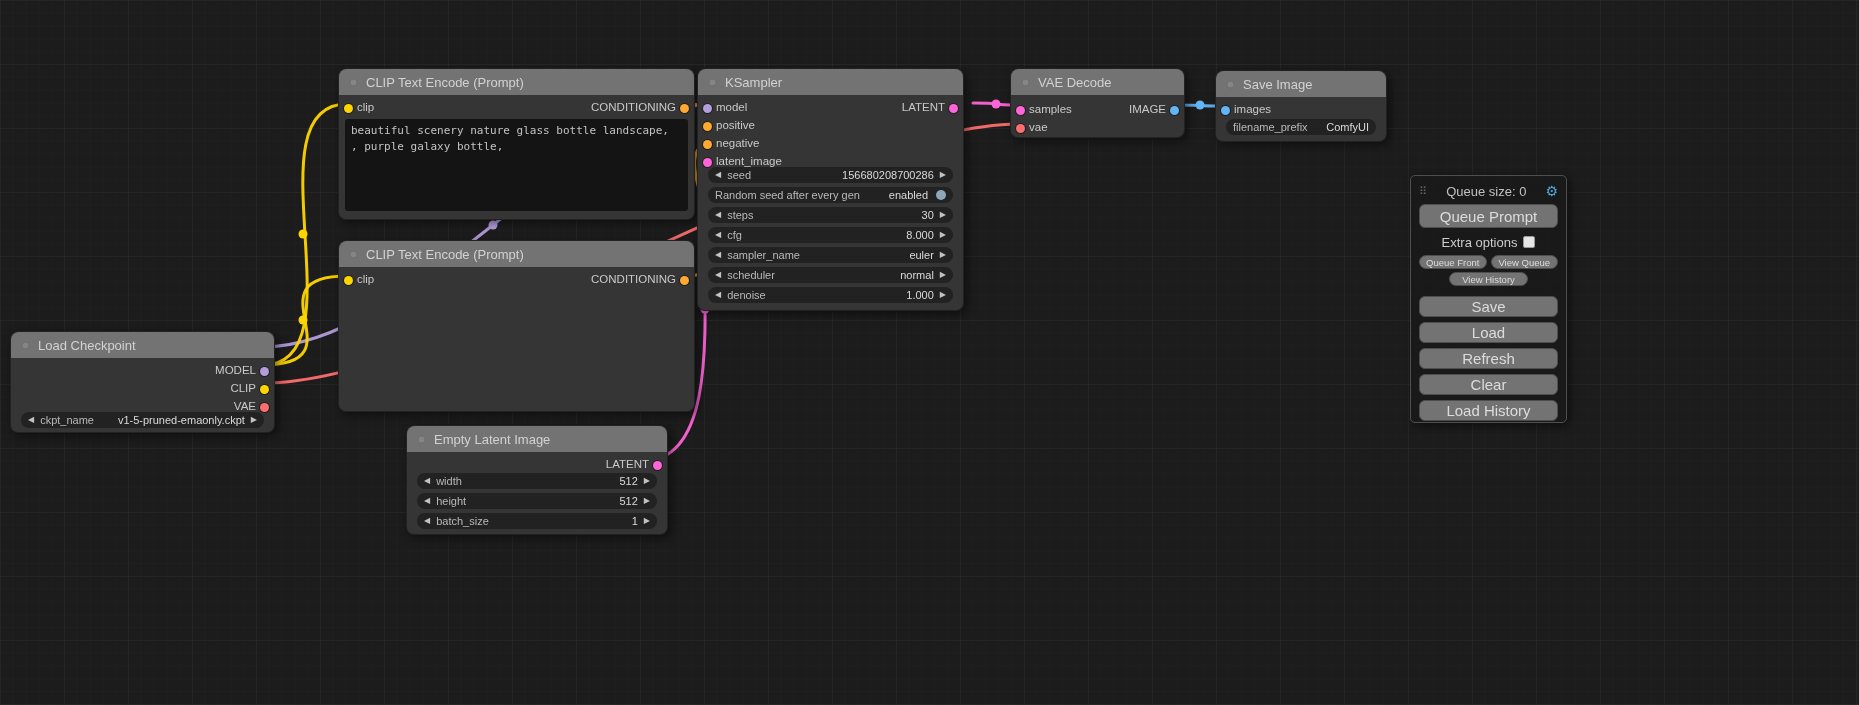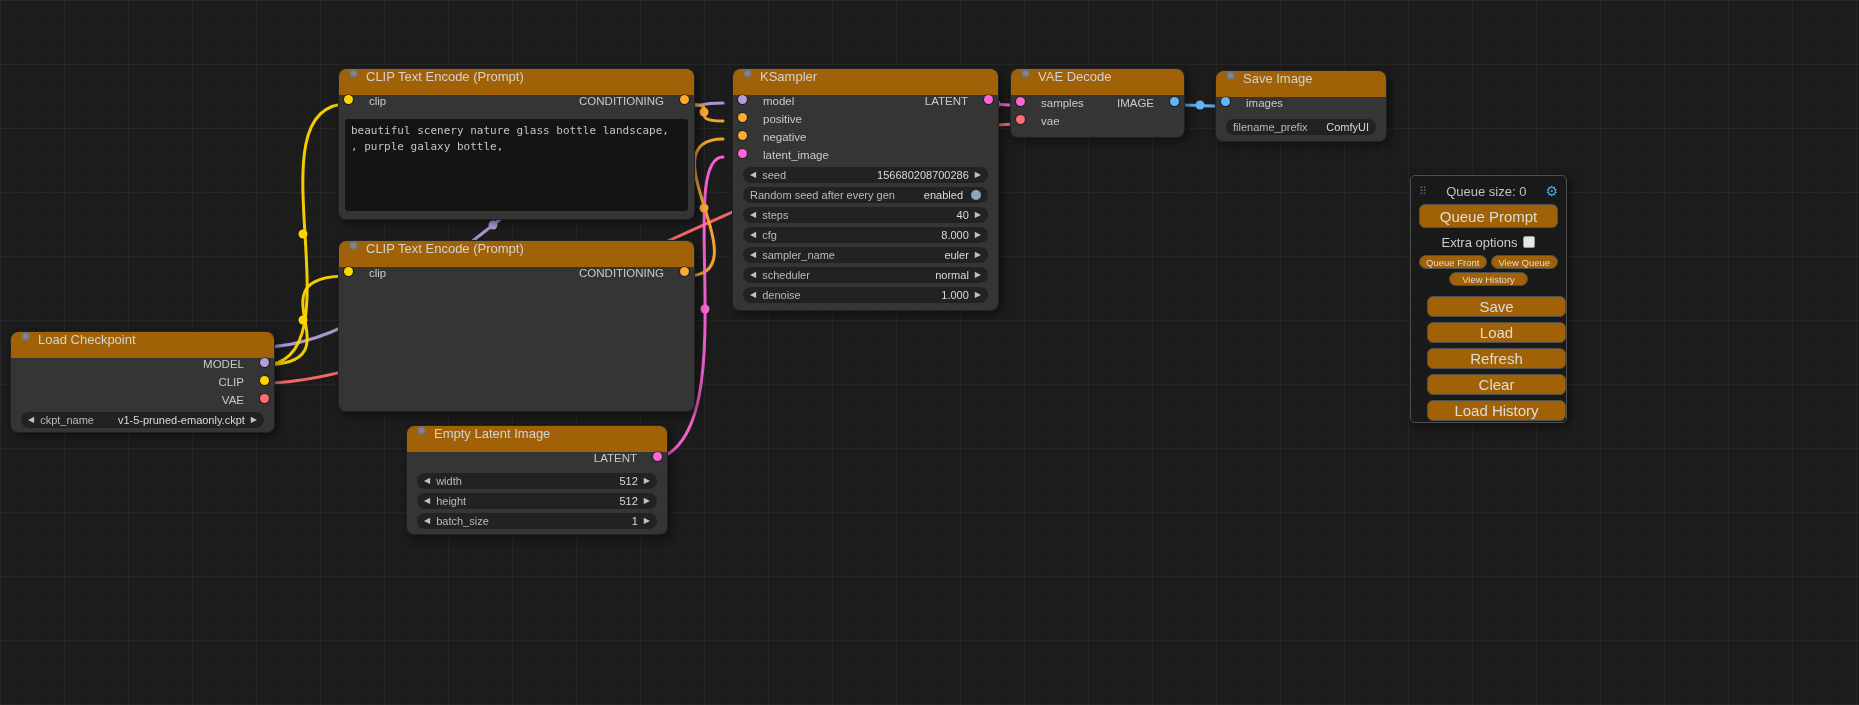--- a/index.html
+++ b/index.html
@@ -17,26 +17,26 @@
   }
   svg.wires{position:absolute;left:0;top:0;z-index:1;}
   svg.wires path{fill:none;stroke-width:3;stroke-linecap:round;opacity:.95;}
 
   .node{
     position:absolute;z-index:2;background:#353535;border-radius:8px;
     box-shadow:3px 3px 10px rgba(0,0,0,.5);border:1px solid rgba(0,0,0,.35);
     box-sizing:border-box;
   }
   .node-title{
-    height:26px;display:flex;gap:8px;padding:0 10px;
-    background:#a16207;border-radius:8px 8px 0 0;
+    height:26px;display:flex;align-items:center;gap:8px;padding:0 10px;
+    background:#737373;border-radius:8px 8px 0 0;
     font-size:13px;color:#d2d2d2;white-space:nowrap;
   }
   .collapse-dot{width:9px;height:9px;border-radius:50%;background:#858585;flex:none;box-shadow:inset 0 0 0 1.5px #6e6e6e;}
-  .slot-row{display:flex;align-items:flex-start;height:18px;padding:0 5px;gap:16px;font-size:11.5px;color:#c9c9c9;}
+  .slot-row{display:flex;align-items:flex-end;height:18px;padding:0 5px;gap:4px;font-size:11.5px;color:#c9c9c9;}
   .slot-dot{width:9px;height:9px;border-radius:50%;flex:none;box-shadow:0 0 0 1px rgba(0,0,0,.4);}
   .spacer{flex:1;}
   .c-model{background:#B39DDB;} .c-clip{background:#FFD500;} .c-vae{background:#FF6E6E;}
   .c-cond{background:#FFA931;} .c-latent{background:#FF64D8;} .c-image{background:#64B5F6;}
 
   .widget{
     height:16px;background:#222222;border-radius:8px;margin:0 10px 4px;
     display:flex;align-items:center;gap:6px;padding:0 7px;
     font-size:11px;color:#c6c6c6;white-space:nowrap;overflow:hidden;
   }
@@ -55,25 +55,25 @@
   .queue-panel{
     position:absolute;left:1410px;top:175px;width:157px;height:248px;z-index:3;
     background:rgba(26,26,26,.97);border:1px solid #4e4e4e;border-radius:5px;
     box-shadow:3px 3px 10px rgba(0,0,0,.5);box-sizing:border-box;padding:4px 8px;
   }
   .qp-header{display:flex;align-items:center;height:22px;font-size:13px;color:#c0c0c0;}
   .drag-handle{color:#666;font-size:11px;cursor:grab;}
   .qp-title{flex:1;text-align:center;}
   .gear{color:#4FA8DE;font-size:14px;cursor:pointer;}
   .qp-btn{
-    display:block;background:#a16207;color:#dcdcdc;border:1px solid #4e4e4e;border-radius:6px;
+    display:block;background:#737373;color:#dcdcdc;border:1px solid #4e4e4e;border-radius:6px;
     font-family:inherit;cursor:pointer;box-sizing:border-box;
   }
   .qp-btn.big{width:100%;height:24px;font-size:15px;margin:2px 0 6px;}
-  .qp-btn.action{height:21px;margin:0 8px 5px;}
+  .qp-btn.action{height:21px;margin:0 0 5px;}
   .qp-btn.small{height:14px;font-size:9.5px;border-radius:7px;padding:0 6px;line-height:11px;}
   .qp-extra{display:flex;align-items:center;justify-content:center;gap:6px;height:16px;font-size:13px;color:#cccccc;margin-bottom:5px;}
   .checkbox{width:12px;height:12px;background:#e6e6e6;border-radius:2px;border:1px solid #999;box-sizing:border-box;cursor:pointer;}
   .qp-row{display:flex;gap:4px;margin-bottom:3px;}
   .qp-row .qp-btn.small{flex:1;}
   .qp-row.center{justify-content:center;margin-bottom:10px;}
   .qp-row.center .qp-btn.small{flex:0 0 auto;padding:0 12px;}
 </style>
 </head>
 <body>
@@ -182,21 +182,21 @@
       <span class="w-arrow">▶</span>
     </div>
     <div class="widget">
       <span class="w-arrow">◀</span>
       <span class="w-label">batch_size</span>
       <span class="w-value">1</span>
       <span class="w-arrow">▶</span>
     </div>
   </div>
 
-  <div class="node" style="left:732px;top:68px;width:267px;height:243px;">
+  <div class="node" style="left:697px;top:68px;width:267px;height:243px;">
     <div class="node-title">
       <span class="collapse-dot"></span>
       <span>KSampler</span>
     </div>
     <div class="slot-row">
       <span class="slot-dot c-model"></span>
       <span>model</span>
       <span class="spacer"></span>
       <span>LATENT</span>
       <span class="slot-dot c-latent"></span>
@@ -220,21 +220,21 @@
       <span class="w-arrow">▶</span>
     </div>
     <div class="widget">
       <span class="w-label">Random seed after every gen</span>
       <span class="w-value">enabled</span>
       <span class="toggle-dot"></span>
     </div>
     <div class="widget">
       <span class="w-arrow">◀</span>
       <span class="w-label">steps</span>
-      <span class="w-value">40</span>
+      <span class="w-value">30</span>
       <span class="w-arrow">▶</span>
     </div>
     <div class="widget">
       <span class="w-arrow">◀</span>
       <span class="w-label">cfg</span>
       <span class="w-value">8.000</span>
       <span class="w-arrow">▶</span>
     </div>
     <div class="widget">
       <span class="w-arrow">◀</span>

